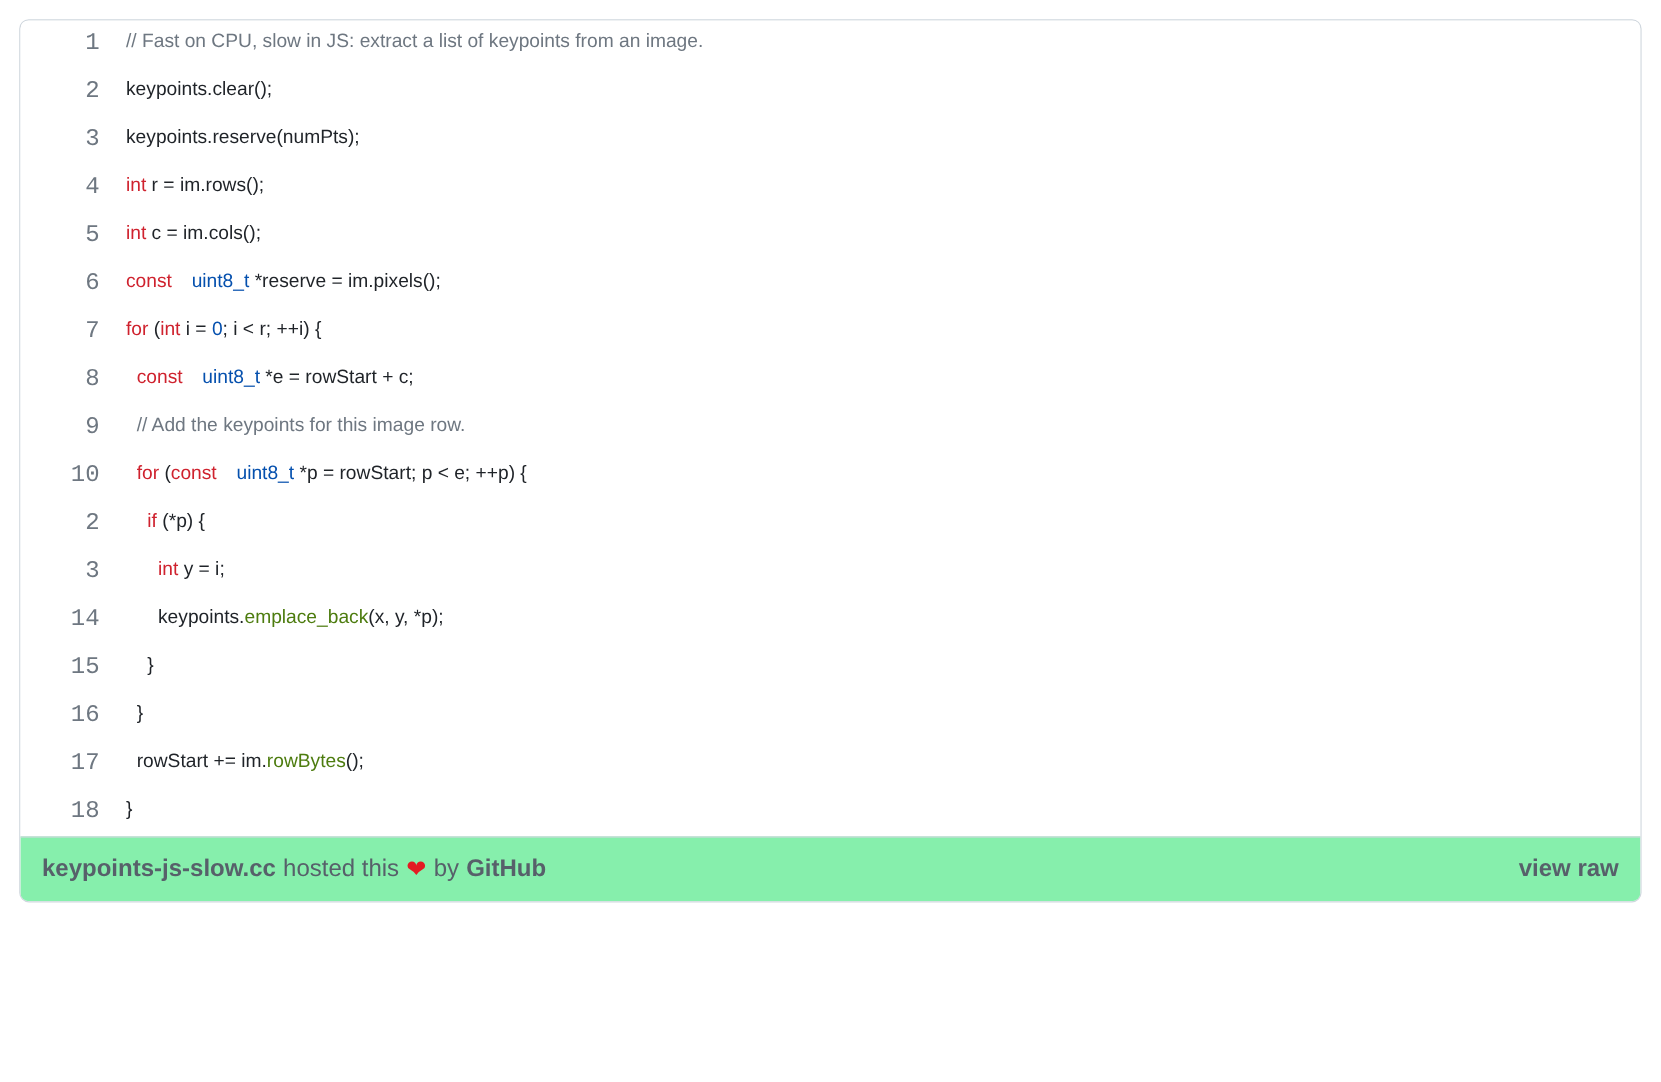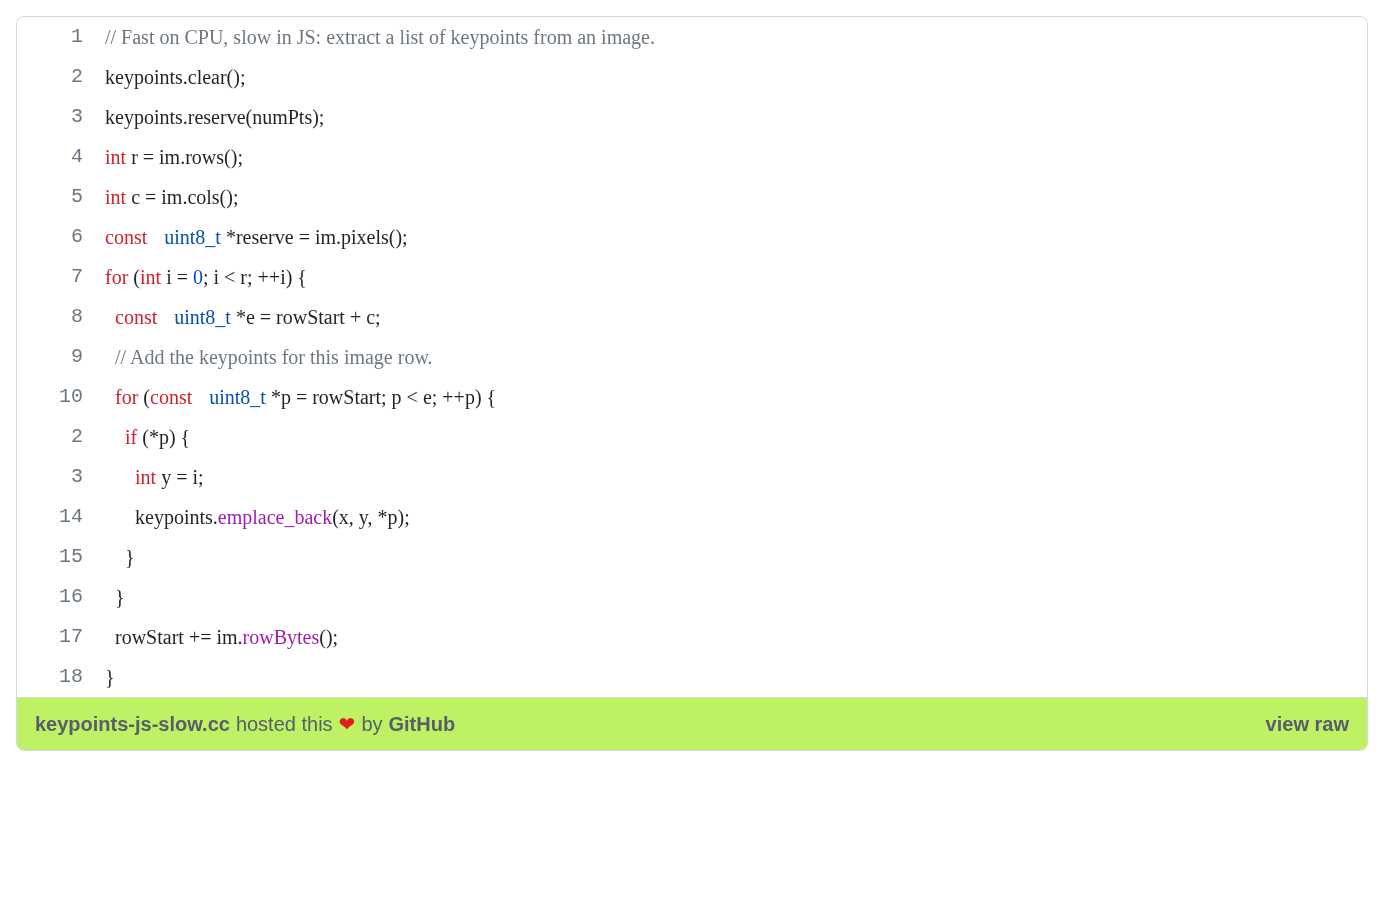--- a/index.html
+++ b/index.html
@@ -39,32 +39,32 @@
     padding: 10px 16px 10px 12px;
     user-select: none;
     font-size: 20px;
     white-space: nowrap;
     font-family: inherit;
   }
   td.src {
     vertical-align: top;
     padding: 10px 16px 10px 6px;
     white-space: pre;
-    font-family: Liberation Serif, serif;
-    font-size: 20px;
+    font-family: Liberation Sans, sans-serif;
+    font-size: 16px;
     color: #1f2328;
   }
   .pl-c   { color: #6e7781; }          
   .pl-k   { color: #cf222e; }          
   .pl-t   { color: #0550ae; margin-left: 12px; }          
   .pl-num { color: #0550ae; }          
-  .pl-fn  { color: #a21caf; }          
+  .pl-fn  { color: #4d7c0f; }          
   .meta {
     border-top: 1px solid #d0d7de;
-    background: #bef264;
+    background: #86efac;
     display: flex;
     align-items: center;
     justify-content: space-between;
     padding: 14px 18px;
     font-size: 20px;
     color: #57606a;
   }
   .meta .left {
     display: flex;
     align-items: center;

